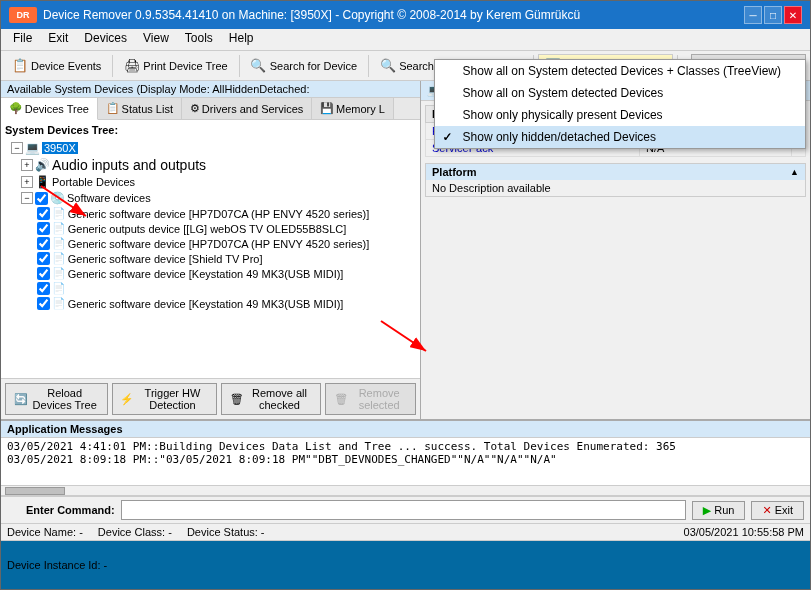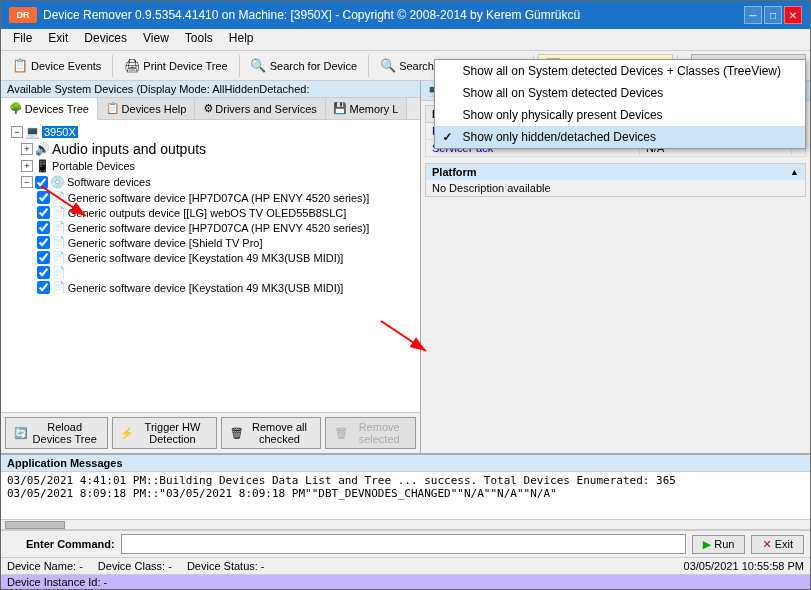--- a/index.html
+++ b/index.html
@@ -141,33 +141,34 @@
           <span>Available System Devices (Display Mode: AllHiddenDetached:</span>
         </div>
 
         <div id="tabs" style="display:flex; background:#e8e8e8; border-bottom:1px solid #ccc; height:22px;">
           <div class="tab active" style="padding:2px 8px; font-size:11px; cursor:pointer; border-right:1px solid #ccc; display:flex; align-items:center; gap:2px; background:white; border-bottom:1px solid white; margin-bottom:-1px;">
             <span>🌳</span>
             <span>Devices Tree</span>
           </div>
           <div class="tab" style="padding:2px 8px; font-size:11px; cursor:pointer; border-right:1px solid #ccc; display:flex; align-items:center; gap:2px; background:#e0e0e0;">
             <span>📋</span>
-            <span>Devices Help</span>
+            <span>Status List</span>
           </div>
           <div class="tab" style="padding:2px 8px; font-size:11px; cursor:pointer; border-right:1px solid #ccc; display:flex; align-items:center; gap:2px; background:#e0e0e0;">
             <span>⚙</span>
             <span>Drivers and Services</span>
           </div>
           <div class="tab" style="padding:2px 8px; font-size:11px; cursor:pointer; border-right:1px solid #ccc; display:flex; align-items:center; gap:2px; background:#e0e0e0;">
             <span>💾</span>
             <span>Memory L</span>
           </div>
         </div>
 
         <div id="tree-container" style="flex:1; overflow:auto; padding:4px; background:white;">
+          <div class="tree-title" style="font-size:11px; font-weight:bold; margin-bottom:4px;">System Devices Tree:</div>
 
           <div class="tree-item" style="display:flex; align-items:center; gap:2px; padding:1px 0; font-size:11px;">
             <span style="display:inline-block; width:4px;"></span>
             <span class="expand-btn" style="width:12px; height:12px; display:inline-flex; align-items:center; justify-content:center; border:1px solid #999; font-size:9px; cursor:pointer; background:white; flex-shrink:0;">−</span>
             <span style="font-size:12px;">💻</span>
             <span style="font-size:11px; background:#0078d7; color:white; padding:0 2px;">3950X</span>
           </div>
 
           <div class="tree-item" style="display:flex; align-items:center; gap:2px; padding:1px 0; font-size:11px; padding-left:16px;">
             <span class="expand-btn" style="width:12px; height:12px; display:inline-flex; align-items:center; justify-content:center; border:1px solid #999; font-size:9px; cursor:pointer; background:white; flex-shrink:0;">+</span>
@@ -309,21 +310,21 @@
       </div>
 
       <div id="status-bar" style="display:flex; align-items:center; justify-content:space-between; padding:2px 6px; background:#f0f0f0; border-top:1px solid #ccc; font-size:11px;">
         <div>
           <span>Device Name:  -</span>
           <span style="margin-left:12px;">Device Class:  -</span>
           <span style="margin-left:12px;">Device Status:  -</span>
         </div>
         <span>03/05/2021  10:55:58 PM</span>
       </div>
-      <div style="padding:1px 6px; background:#c4b5fd; border-top:1px solid #ccc; font-size:11px;">
+      <div style="padding:18px 6px; background:#0369a1; border-top:1px solid #ccc; font-size:11px;">
         <span>Device Instance Id:  -</span>
       </div>
     </div>
   </div>
 
   <div id="dropdown-overlay" style="position:absolute; top:0; left:0; right:0; bottom:0; z-index:100; pointer-events:none;">
     <div id="dropdown-menu" style="position:absolute; top:58px; right:4px; background:white; border:1px solid #999; box-shadow:2px 2px 5px rgba(0,0,0,0.3); min-width:330px; z-index:200; pointer-events:all;">
       <div class="dropdown-item" style="padding:4px 24px 4px 28px; font-size:12px; cursor:pointer; position:relative;">
         <span>Show all on System detected Devices + Classes (TreeView)</span>
       </div>

